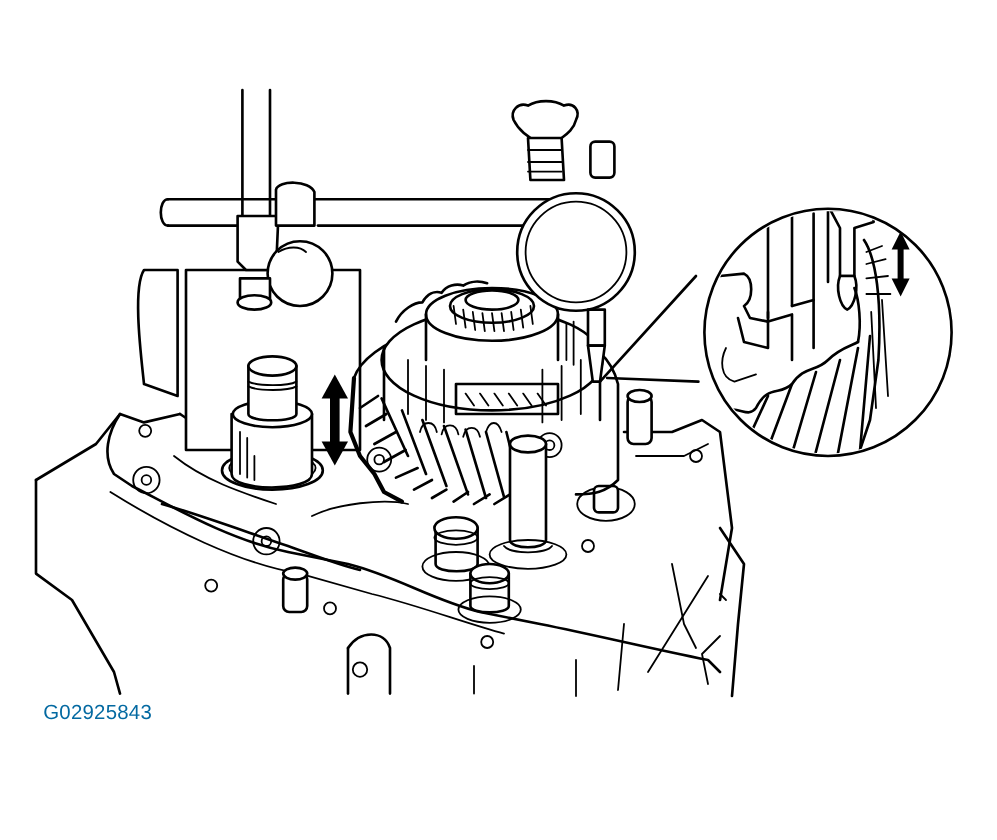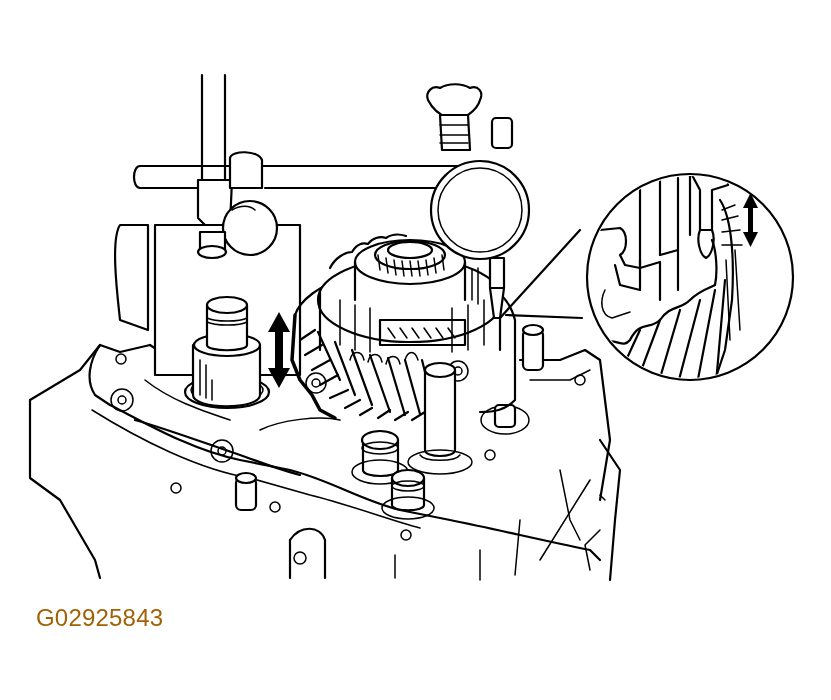--- a/index.html
+++ b/index.html
@@ -3,21 +3,21 @@
 <meta charset="utf-8">
 <style>
   html,body{margin:0;padding:0;background:#ffffff;}
   body{width:831px;height:700px;position:relative;overflow:hidden;font-family:"Liberation Sans",sans-serif;}
   #canvas{position:absolute;left:0;top:0;width:831px;height:700px;}
   .ln{fill:none;stroke:#000;stroke-width:2.2;stroke-linejoin:round;stroke-linecap:round;}
   .lt{fill:none;stroke:#000;stroke-width:1.5;stroke-linejoin:round;stroke-linecap:round;}
   .th{fill:none;stroke:#000;stroke-width:3.5;stroke-linejoin:round;stroke-linecap:round;}
   .wf{fill:#fff;stroke:#000;stroke-width:2.2;stroke-linejoin:round;}
   .bk{fill:#000;stroke:none;}
-  #fig-label{position:absolute;left:36px;top:604px;font-size:24px;color:#a16207;letter-spacing:0.2px;}
+  #fig-label{position:absolute;left:36px;top:584px;font-size:17px;color:#0369a1;letter-spacing:0.2px;}
 </style>
 </head>
 <body>
 
 <svg id="canvas" viewBox="0 0 831 700" xmlns="http://www.w3.org/2000/svg">
 
   <g>
 
     <path class="ln" d="M30 400 L30 478 L60 500 L95 560 L100 578"></path>
     <path class="ln" d="M30 400 L80 370 L100 345 L120 352 L150 345"></path>

